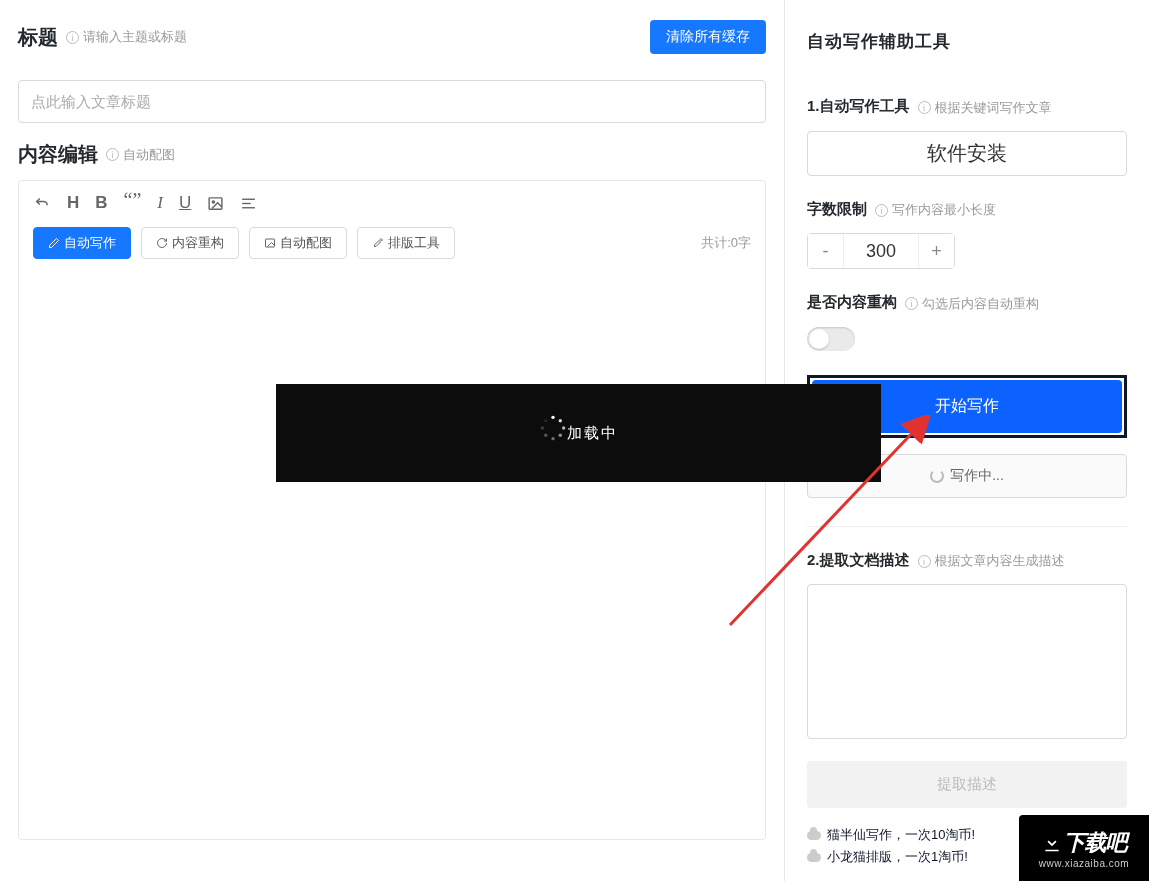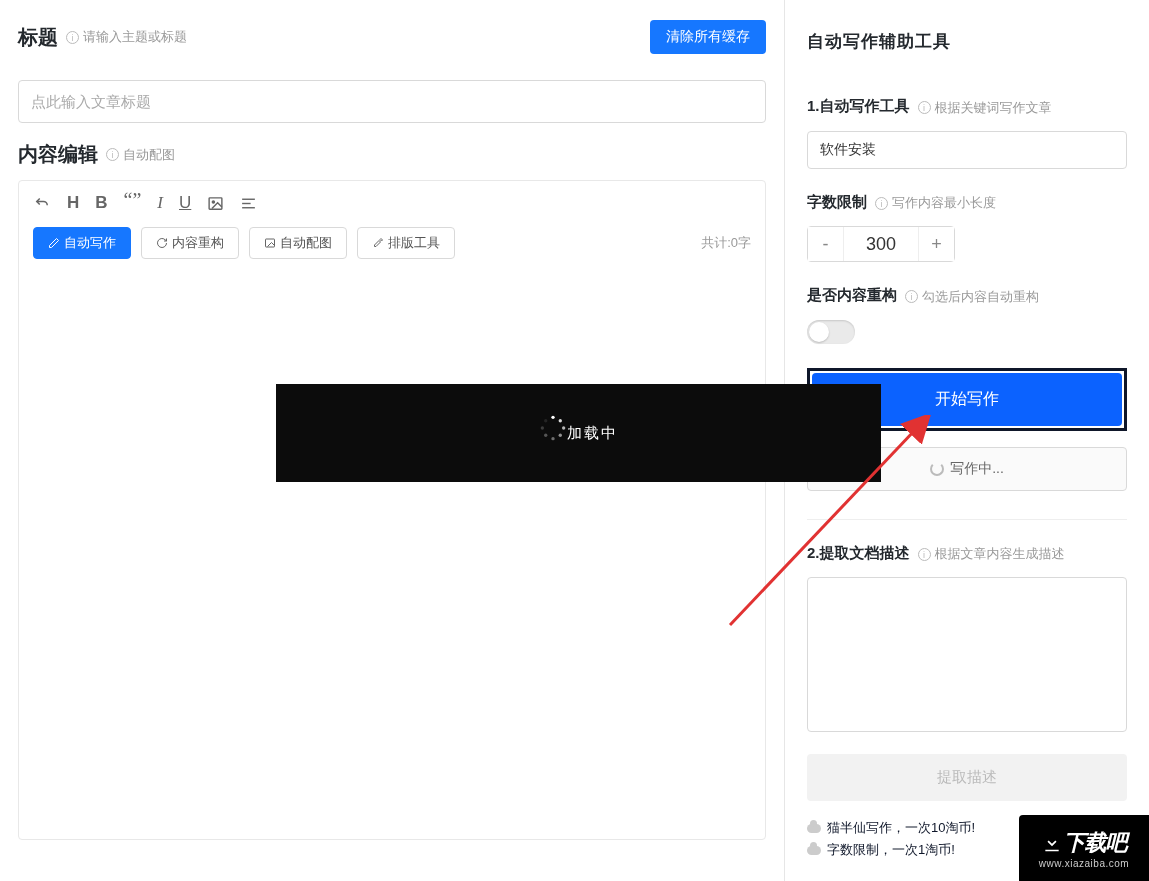--- a/index.html
+++ b/index.html
@@ -71,21 +71,21 @@
   margin-right: 10px;
 }
 .btn2.primary { background: #1677ff; color: #fff; border-color: #1677ff; }
 .count { margin-left: auto; font-size: 13px; color: #999; }
 
 .side-title { font-size: 17px; font-weight: 700; color: #24292e; margin-bottom: 44px; letter-spacing: 1px; }
 .sec-head { display: flex; align-items: baseline; margin-bottom: 14px; }
 .sec-label { font-size: 15px; font-weight: 700; color: #24292e; margin-right: 8px; }
 .side-input {
   width: 100%; border: 1px solid #d9d9d9; border-radius: 4px;
-  padding: 10px 12px; font-size: 14px; color: #333;
+  padding: 10px 22px; font-size: 20px; color: #333; text-align: center;
 }
 .sec { margin-bottom: 24px; }
 .num-ctrl {
   display: inline-flex; align-items: center; border: 1px solid #d9d9d9; border-radius: 4px;
   height: 36px;
 }
 .num-btn {
   width: 36px; height: 100%; background: #fff; border: none;
   font-size: 18px; color: #888; cursor: pointer;
 }
@@ -313,21 +313,21 @@
     <textarea class="textarea" style=""></textarea>
     <button class="btn-disabled">提取描述</button>
 
     <div class="footer-notes">
       <div>
           <span class="cloud-icon"></span>
           <span>猫半仙写作，一次10淘币!</span>
         </div>
       <div>
           <span class="cloud-icon"></span>
-          <span>字数限制，一次1淘币!</span>
+          <span>小龙猫排版，一次1淘币!</span>
         </div>
     </div>
   </div>
 </div>
 
 <div class="overlay">
   <svg class="spinner" viewBox="0 0 50 50">
     <g fill="#fff">
       <circle cx="25" cy="6" r="3" opacity="1"></circle>
       <circle cx="38" cy="12" r="3" opacity=".85"></circle>

